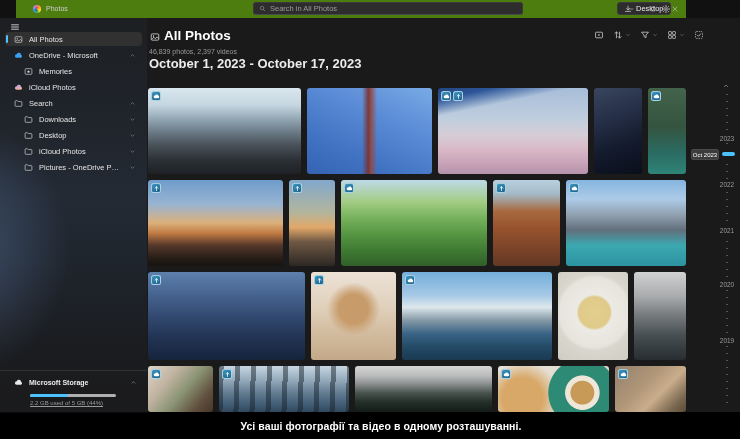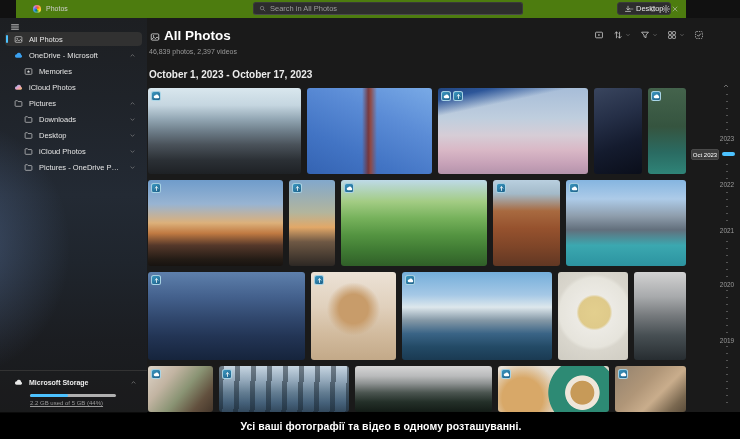--- a/index.html
+++ b/index.html
@@ -63,21 +63,21 @@
   .st-track{position:absolute;left:30px;top:23px;width:86px;height:3px;border-radius:2px;background:#b0b0b0;overflow:hidden;}
   .st-fill{height:100%;background:#4cc2ff;border-radius:2px;}
   .st-usage{position:absolute;left:30px;top:29px;font-size:6px;color:#9a9a9a;text-decoration:underline;}
 
   
   .main{position:absolute;left:147px;top:18px;width:593px;height:394px;background:#1a1a1a;}
   .mh-icon{position:absolute;left:3px;top:14px;width:10px;height:10px;color:#e8e8e8}
   .mh-icon svg{width:10px;height:10px}
   .mh-title{position:absolute;left:17px;top:10px;font-size:13.5px;font-weight:600;color:#fff;}
   .mh-sub{position:absolute;left:2px;top:30px;font-size:7px;color:#9a9a9a;}
-  .mh-date{position:absolute;left:2px;top:51px;font-size:10px;font-weight:bold;color:#ececec;}
+  .mh-date{position:absolute;left:2px;top:38px;font-size:13px;font-weight:bold;color:#ececec;}
   .toolbar{position:absolute;left:447px;top:12px;display:flex;align-items:center;gap:9px;}
   .tool{display:flex;align-items:center;gap:2px;color:#d8d8d8;}
   .t-icon{width:10px;height:10px}
   .t-icon svg{width:10px;height:10px}
   .t-chev{width:6px;height:6px;color:#9a9a9a}
   .t-chev svg{width:6px;height:6px}
 
   .grid{position:absolute;left:1px;top:70px;width:538px;display:flex;flex-direction:column;gap:6px;}
   .g-row{display:flex;gap:6px;overflow:hidden;}
   .ph{position:relative;border-radius:3px;overflow:hidden;flex:0 0 auto;background:#333;}
@@ -229,21 +229,21 @@
             </svg>
           </span>
           <span class="s-label">iCloud Photos</span>
         </div>
         <div class="side-item">
           <span class="s-icon ic-folder">
             <svg viewBox="0 0 16 16">
               <path d="M2 4.2c0-.7.5-1.2 1.2-1.2h2.9l1.5 1.6h5.2c.7 0 1.2.5 1.2 1.2v6c0 .7-.5 1.2-1.2 1.2H3.2c-.7 0-1.2-.5-1.2-1.2z" fill="none" stroke="currentColor" stroke-width="1.2"></path>
             </svg>
           </span>
-          <span class="s-label">Pictures</span>
+          <span class="s-label">Search</span>
           <span class="s-chev">
             <svg viewBox="0 0 16 16">
               <path d="M4.5 9.5L8 6l3.5 3.5" fill="none" stroke="currentColor" stroke-width="1.3" stroke-linecap="round" stroke-linejoin="round"></path>
             </svg>
           </span>
         </div>
         <div class="side-item ind">
           <span class="s-icon ic-folder">
             <svg viewBox="0 0 16 16">
               <path d="M2 4.2c0-.7.5-1.2 1.2-1.2h2.9l1.5 1.6h5.2c.7 0 1.2.5 1.2 1.2v6c0 .7-.5 1.2-1.2 1.2H3.2c-.7 0-1.2-.5-1.2-1.2z" fill="none" stroke="currentColor" stroke-width="1.2"></path>

